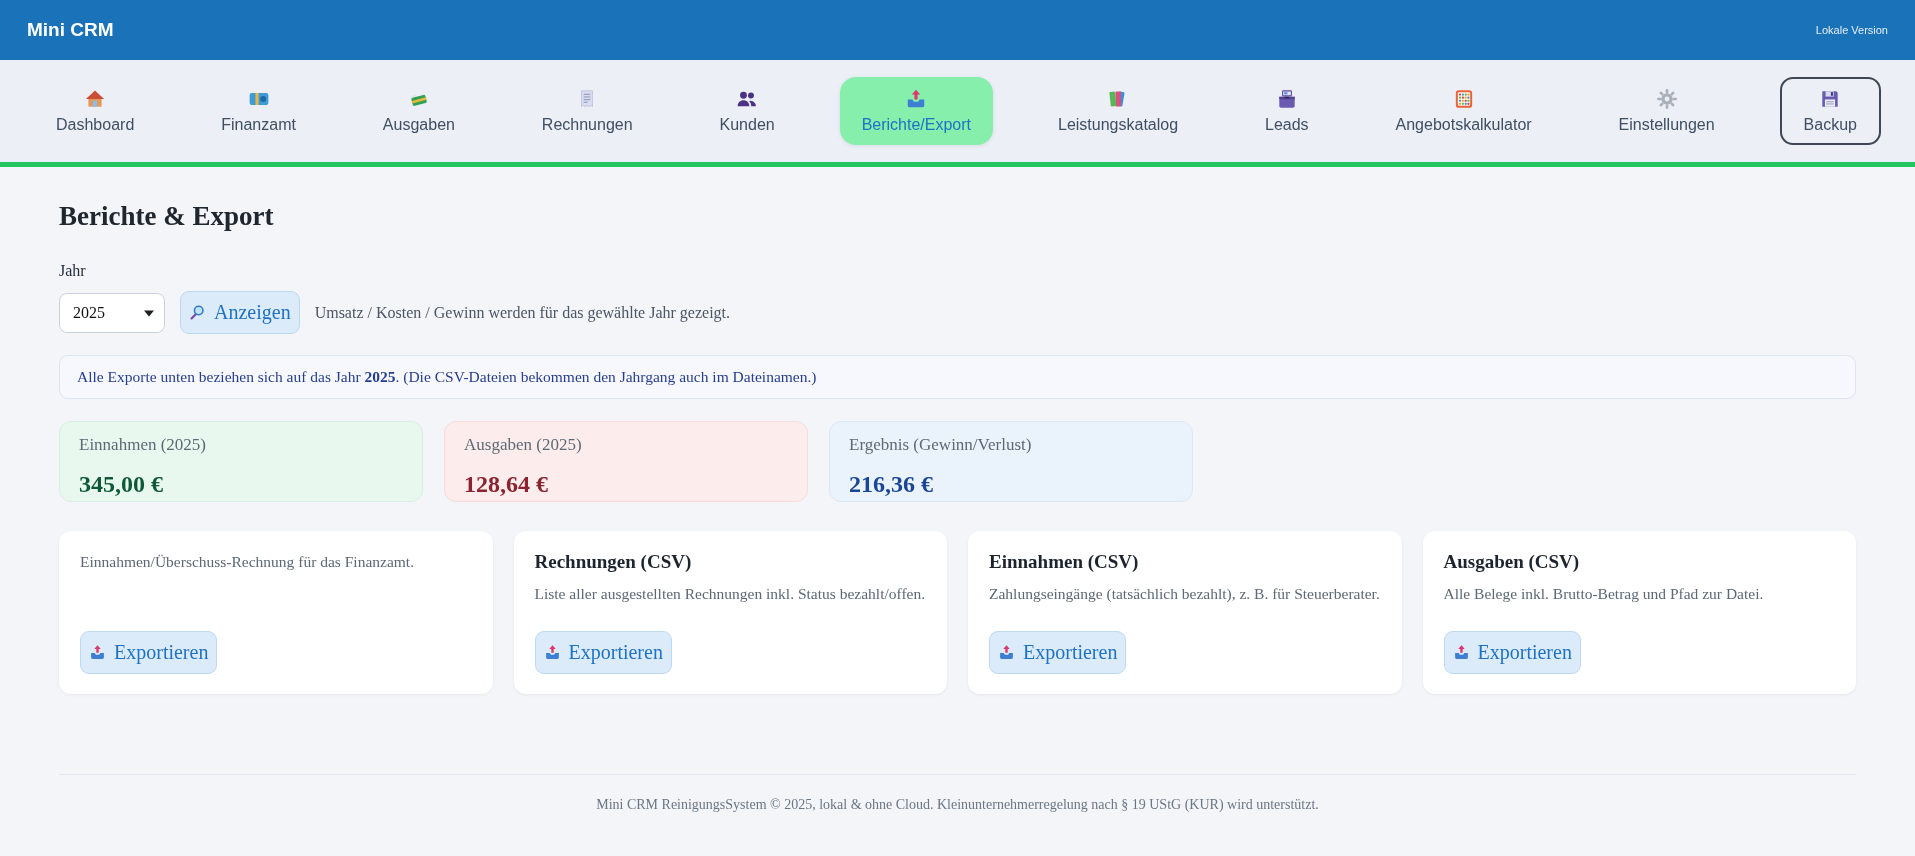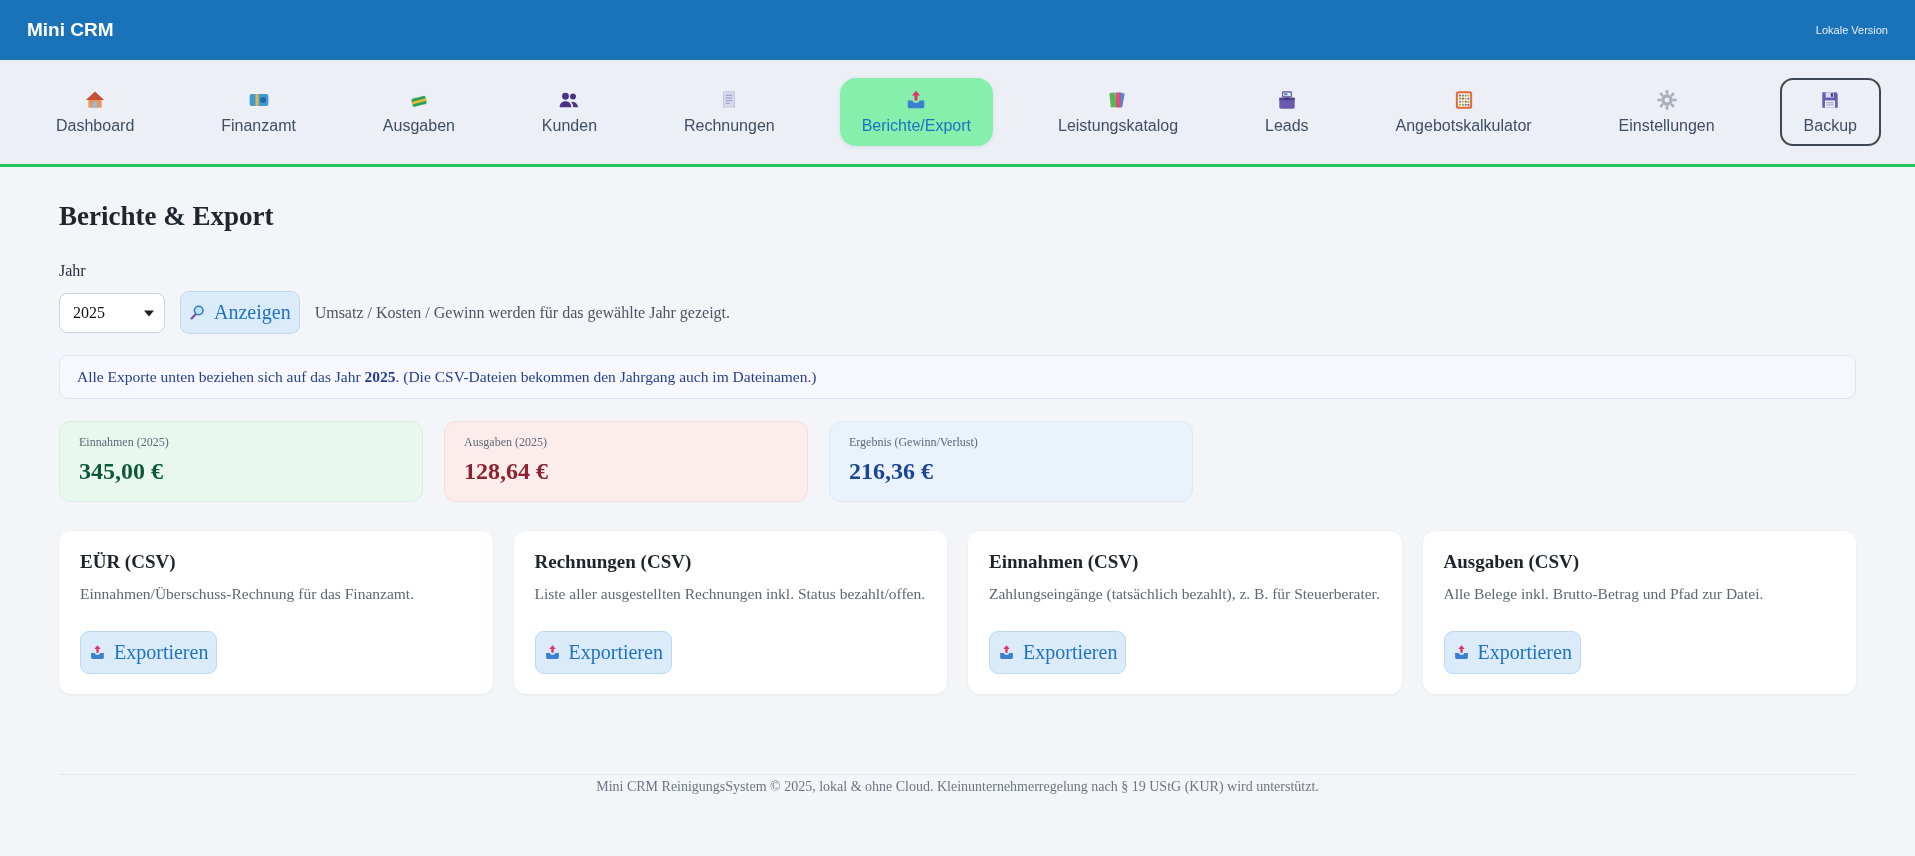--- a/index.html
+++ b/index.html
@@ -13,21 +13,21 @@
   .topbar {
     height:60px; background:#1a72b8; color:#fff;
     display:flex; align-items:center; justify-content:space-between;
     padding:0 27px;
   }
   .brand { font-weight:bold; font-size:19px; }
   .version { font-size:11px; color:#e6eefa; }
 
   
   .navbar {
-    height:107px; background:#ecf0f6; border-bottom:3px solid #22c55e;
+    height:107px; background:#ecf0f6; border-bottom:5px solid #22c55e;
     display:flex; justify-content:space-between; align-items:center;
     padding:0 34px;
   }
   .nav-item {
     display:flex; flex-direction:column; align-items:center; gap:6px;
     padding:11px 22px; border-radius:16px; cursor:pointer;
     color:#3f4e63; font-size:16px; white-space:nowrap;
   }
   .nav-item.active { background:#86efac; color:#1b72c8; box-shadow:0 1px 4px rgba(20,40,80,.10); }
   .nav-item.backup { border:2px solid #3f4754; border-radius:13px; padding:9px 22px; }
@@ -63,21 +63,21 @@
 
   .note {
     margin-top:21px; background:#f6f8fd; border:1px solid #dde4f2;
     border-radius:9px; padding:12px 17px; font-size:15.5px; color:#273e8e;
   }
   .note strong { font-weight:bold; }
 
   
   .stats { display:grid; grid-template-columns:repeat(3, 364px); gap:21px; margin-top:22px; }
   .stat { border-radius:12px; padding:13px 19px; height:81px; }
-  .s-label { font-size:12px; color:#5d6a76; margin-bottom:8px; }
+  .s-label { font-size:17px; color:#5d6a76; margin-bottom:16px; }
   .s-value { font-size:24px; font-weight:bold; }
   .stat.green { background:#e8f8ef; border:1px solid #d7efe2; }
   .stat.green .s-value { color:#0e5a38; }
   .stat.red   { background:#fdecec; border:1px solid #f6dcdc; }
   .stat.red   .s-value { color:#8a2430; }
   .stat.blue  { background:#eaf2fb; border:1px solid #dce8f6; }
   .stat.blue  .s-value { color:#1b4693; }
 
   
   .exports { display:grid; grid-template-columns:repeat(4, 1fr); gap:21px; margin-top:29px; }
@@ -86,21 +86,21 @@
     min-height:163px; display:flex; flex-direction:column;
     box-shadow:0 1px 3px rgba(16,24,40,.06);
   }
   .card h3 { margin:0 0 10px; font-size:19px; color:#1d242e; }
   .card p  { margin:0; font-size:15.5px; color:#5d6874; line-height:1.45; }
   .card .btn-light { margin-top:auto; align-self:flex-start; }
 
   
   footer {
     margin-top:80px; border-top:1px solid #e2e7ef;
-    padding:4px 0; text-align:center; font-size:14px; color:#6b7683;
+    padding:22px 0; text-align:center; font-size:14px; color:#6b7683;
   }
 </style>
 </head>
 <body>
 
 <header class="topbar">
   <span class="brand">Mini CRM</span>
   <span class="version">Lokale Version</span>
 </header>
 
@@ -133,40 +133,40 @@
           <g transform="rotate(-15 10 11)">
             <rect x="3.5" y="7.5" width="13" height="7.5" rx="1.4" fill="#2fa155"></rect>
             <rect x="3.5" y="10" width="13" height="2.4" fill="#e9b73c"></rect>
           </g>
         </svg>
       </span>
     <span>Ausgaben</span>
   </div>
   <div class="nav-item">
     <span class="nav-ico">
+        <svg viewBox="0 0 20 20">
+          <path d="M5 2.5h10V17l-1.7-1.1-1.6 1.1-1.7-1.1L8.3 17l-1.6-1.1L5 17z" fill="#d9dcef" stroke="#b3b8d8" stroke-width=".6"></path>
+          <rect x="7" y="5.2" width="6" height="1.1" fill="#9aa0c4"></rect>
+          <rect x="7" y="7.6" width="6" height="1.1" fill="#9aa0c4"></rect>
+          <rect x="7" y="10" width="6" height="1.1" fill="#9aa0c4"></rect>
+          <rect x="7" y="12.4" width="3.6" height="1.1" fill="#9aa0c4"></rect>
+        </svg>
+      </span>
+    <span>Rechnungen</span>
+  </div>
+  <div class="nav-item">
+    <span class="nav-ico">
         <svg viewBox="0 0 20 20" fill="#4b3285">
           <circle cx="6.8" cy="6.6" r="3.1"></circle>
           <path d="M1.5 16.5c0-3.2 2.3-5.3 5.3-5.3s5.3 2.1 5.3 5.3z"></path>
           <circle cx="13.6" cy="6.8" r="2.7"></circle>
           <path d="M13.2 11.6c2.8.2 4.9 2.2 4.9 4.9h-4.3c0-1.9-.7-3.6-2-4.6z"></path>
         </svg>
       </span>
     <span>Kunden</span>
-  </div>
-  <div class="nav-item">
-    <span class="nav-ico">
-        <svg viewBox="0 0 20 20">
-          <path d="M5 2.5h10V17l-1.7-1.1-1.6 1.1-1.7-1.1L8.3 17l-1.6-1.1L5 17z" fill="#d9dcef" stroke="#b3b8d8" stroke-width=".6"></path>
-          <rect x="7" y="5.2" width="6" height="1.1" fill="#9aa0c4"></rect>
-          <rect x="7" y="7.6" width="6" height="1.1" fill="#9aa0c4"></rect>
-          <rect x="7" y="10" width="6" height="1.1" fill="#9aa0c4"></rect>
-          <rect x="7" y="12.4" width="3.6" height="1.1" fill="#9aa0c4"></rect>
-        </svg>
-      </span>
-    <span>Rechnungen</span>
   </div>
   <div class="nav-item active">
     <span class="nav-ico">
         <svg viewBox="0 0 20 20">
           <path d="M10 1.6 13.8 6h-2.4v4.4H8.6V6H6.2z" fill="#e0356a"></path>
           <path d="M2.5 10.5h4.2l1.4 2.1h3.8l1.4-2.1h4.2v5.4c0 .9-.7 1.6-1.6 1.6H4.1c-.9 0-1.6-.7-1.6-1.6z" fill="#3d7fd0"></path>
         </svg>
       </span>
     <span>Berichte/Export</span>
   </div>
@@ -287,21 +287,20 @@
       <div class="s-value">128,64 €</div>
     </div>
     <div class="stat blue">
       <div class="s-label">Ergebnis (Gewinn/Verlust)</div>
       <div class="s-value">216,36 €</div>
     </div>
   </div>
 
   <div class="exports">
     <div class="card">
-      <h3>EÜR (CSV)</h3>
       <p>Einnahmen/Überschuss-Rechnung für das Finanzamt.</p>
       <button class="btn-light">
         <span>
             <svg viewBox="0 0 20 20">
               <path d="M10 1.6 13.8 6h-2.4v4.4H8.6V6H6.2z" fill="#e0356a"></path>
               <path d="M2.5 10.5h4.2l1.4 2.1h3.8l1.4-2.1h4.2v5.4c0 .9-.7 1.6-1.6 1.6H4.1c-.9 0-1.6-.7-1.6-1.6z" fill="#3d7fd0"></path>
             </svg>
           </span>
         <span>Exportieren</span>
       </button>

